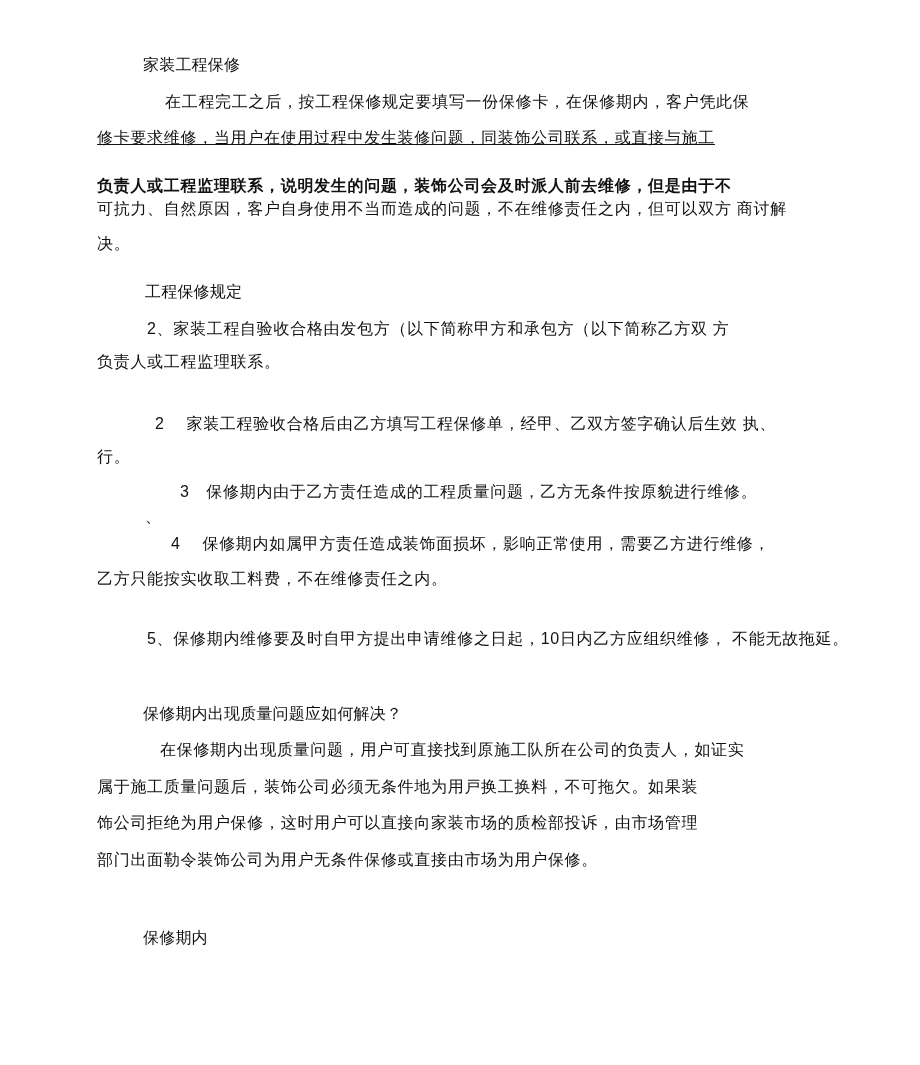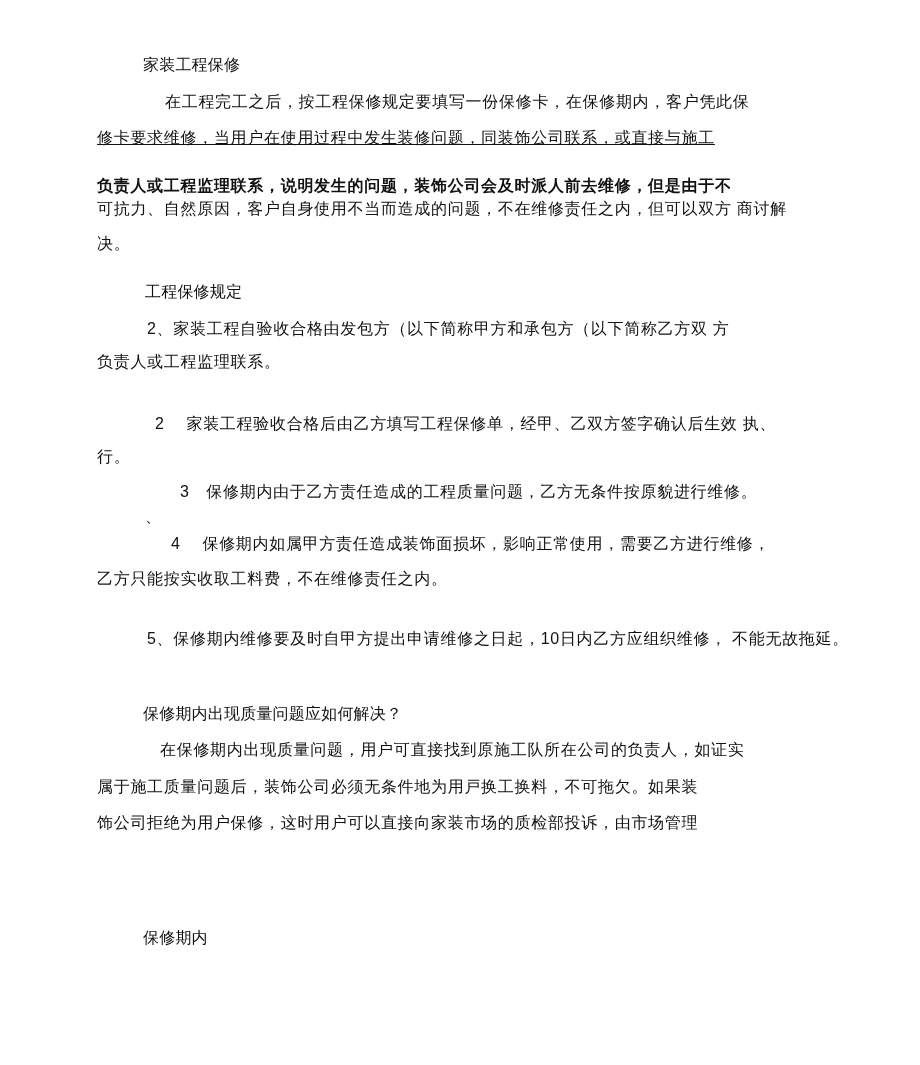--- a/index.html
+++ b/index.html
@@ -54,15 +54,16 @@
   <div class="line" style="left:147px; top:534px;margin-left:24px;">4　 保修期内如属甲方责任造成装饰面损坏，影响正常使用，需要乙方进行维修，</div>
   <div class="line" style="left:97px;  top:569px;">乙方只能按实收取工料费，不在维修责任之内。</div>
 
   <div class="line" style="left:147px; top:629px;">5、保修期内维修要及时自甲方提出申请维修之日起，10日内乙方应组织维修， 不能无故拖延。</div>
 
   <div class="line heading" style="left:143px; top:684px;text-align:right;">保修期内出现质量问题应如何解决？</div>
 
   <div class="line" style="left:160px; top:740px;">在保修期内出现质量问题，用户可直接找到原施工队所在公司的负责人，如证实</div>
   <div class="line" style="left:97px;  top:777px;">属于施工质量问题后，装饰公司必须无条件地为用戸换工换料，不可拖欠。如果装</div>
   <div class="line" style="left:97px;  top:813px;">饰公司拒绝为用户保修，这时用户可以直接向家装市场的质检部投诉，由市场管理</div>
+  <div class="line" style="left:97px;  top:850px;">部门出面勒令装饰公司为用户无条件保修或直接由市场为用户保修。</div>
 
   <div class="line heading" style="left:143px; top:908px;">保修期内</div>
 </div>
 
 </body></html>

